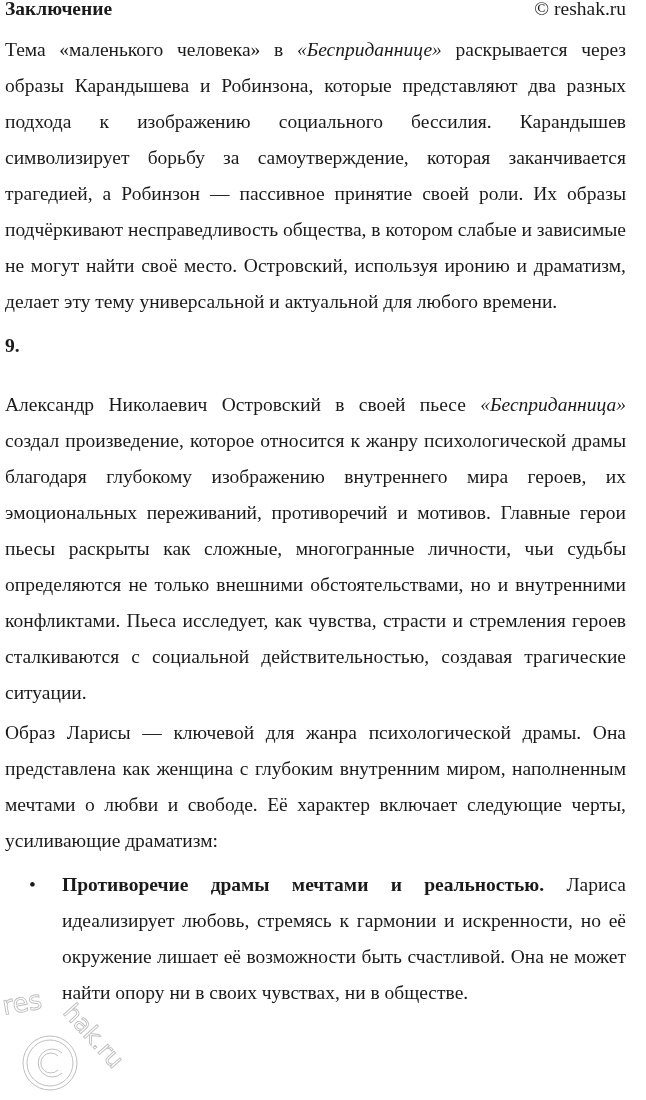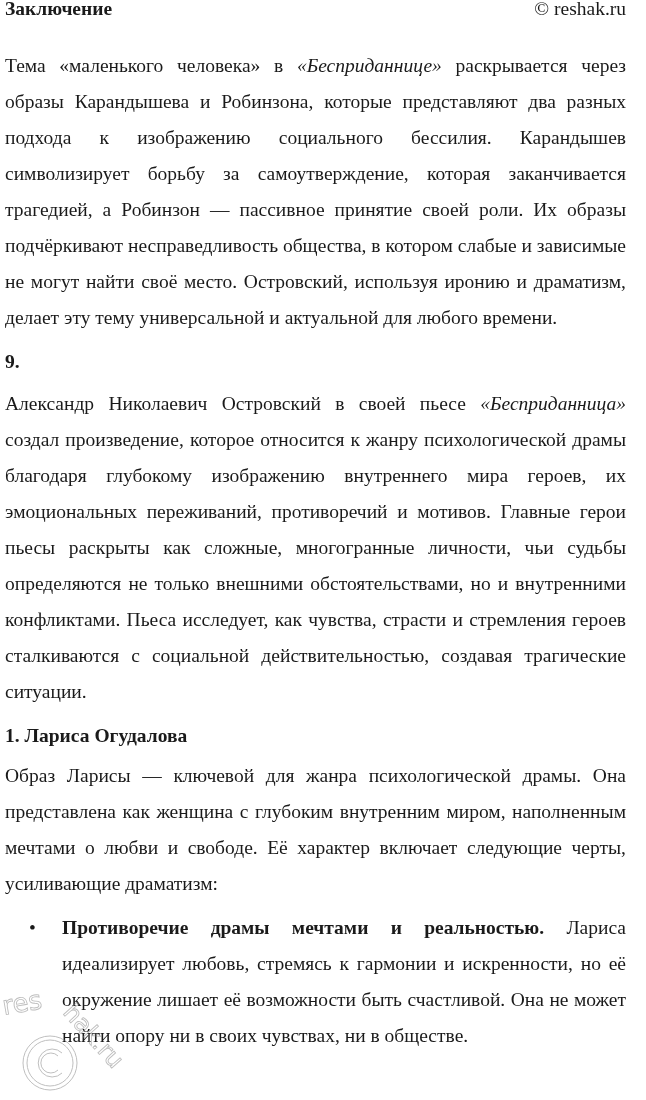--- a/index.html
+++ b/index.html
@@ -12,23 +12,23 @@
   .header-row {
     display: flex; justify-content: space-between; align-items: baseline;
     font-size: 19.5px; line-height: 22px; margin-top: -2px;
   }
   .header-title { font-weight: bold; }
   .source { font-weight: normal; }
   p {
     margin: 0; font-size: 19.5px; line-height: 36px;
     text-align: justify; text-align-last: left;
   }
-  .p1 { margin-top: 28px; font-family: Liberation Serif, serif; }
+  .p1 { margin-top: 12px; font-family: Liberation Serif, serif; }
   .num-heading { font-weight: bold; font-size: 19.5px; line-height: 36px; margin-top: 8px; }
-  .p2 { margin-top: 6px; }
+  .p2 { margin-top: 23px; }
   .sub-heading { font-weight: bold; font-size: 19.5px; line-height: 36px; margin-top: 8px; }
   .p3 { margin-top: 4px; }
   ul { margin: 8px 0 0 0; padding: 0; list-style: none; }
   li {
     position: relative; padding-left: 57px;
     font-size: 19.5px; line-height: 36px; text-align: justify; text-align-last: left;
   }
   .bullet {
     position: absolute; left: 24px; top: 0; font-size: 19.5px;
   }
@@ -47,21 +47,20 @@
     <span class="header-title">Заключение</span>
     <span class="source">© reshak.ru</span>
   </div>
 
   <p class="p1"><span>Тема «маленького человека» в </span><em>«Бесприданнице»</em><span> раскрывается через образы Карандышева и Робинзона, которые представляют два разных подхода к изображению социального бессилия. Карандышев символизирует борьбу за самоутверждение, которая заканчивается трагедией, а Робинзон — пассивное принятие своей роли. Их образы подчёркивают несправедливость общества, в котором слабые и зависимые не могут найти своё место. Островский, используя иронию и драматизм, делает эту тему универсальной и актуальной для любого времени.</span></p>
 
   <div class="num-heading">9.</div>
 
   <p class="p2"><span>Александр Николаевич Островский в своей пьесе </span><em>«Бесприданница»</em><span> создал произведение, которое относится к жанру психологической драмы благодаря глубокому изображению внутреннего мира героев, их эмоциональных переживаний, противоречий и мотивов. Главные герои пьесы раскрыты как сложные, многогранные личности, чьи судьбы определяются не только внешними обстоятельствами, но и внутренними конфликтами. Пьеса исследует, как чувства, страсти и стремления героев сталкиваются с социальной действительностью, создавая трагические ситуации.</span></p>
 
-  <div class="sub-heading">1. Лариса Огудалова</div>
 
   <p class="p3">Образ Ларисы — ключевой для жанра психологической драмы. Она представлена как женщина с глубоким внутренним миром, наполненным мечтами о любви и свободе. Её характер включает следующие черты, усиливающие драматизм:</p>
 
   <ul>
     <li>
       <span class="bullet">•</span>
       <span class="bold-lead">Противоречие драмы мечтами и реальностью.</span><span> Лариса идеализирует любовь, стремясь к гармонии и искренности, но её окружение лишает её возможности быть счастливой. Она не может найти опору ни в своих чувствах, ни в обществе.</span>
     </li>
   </ul>
 </div>

